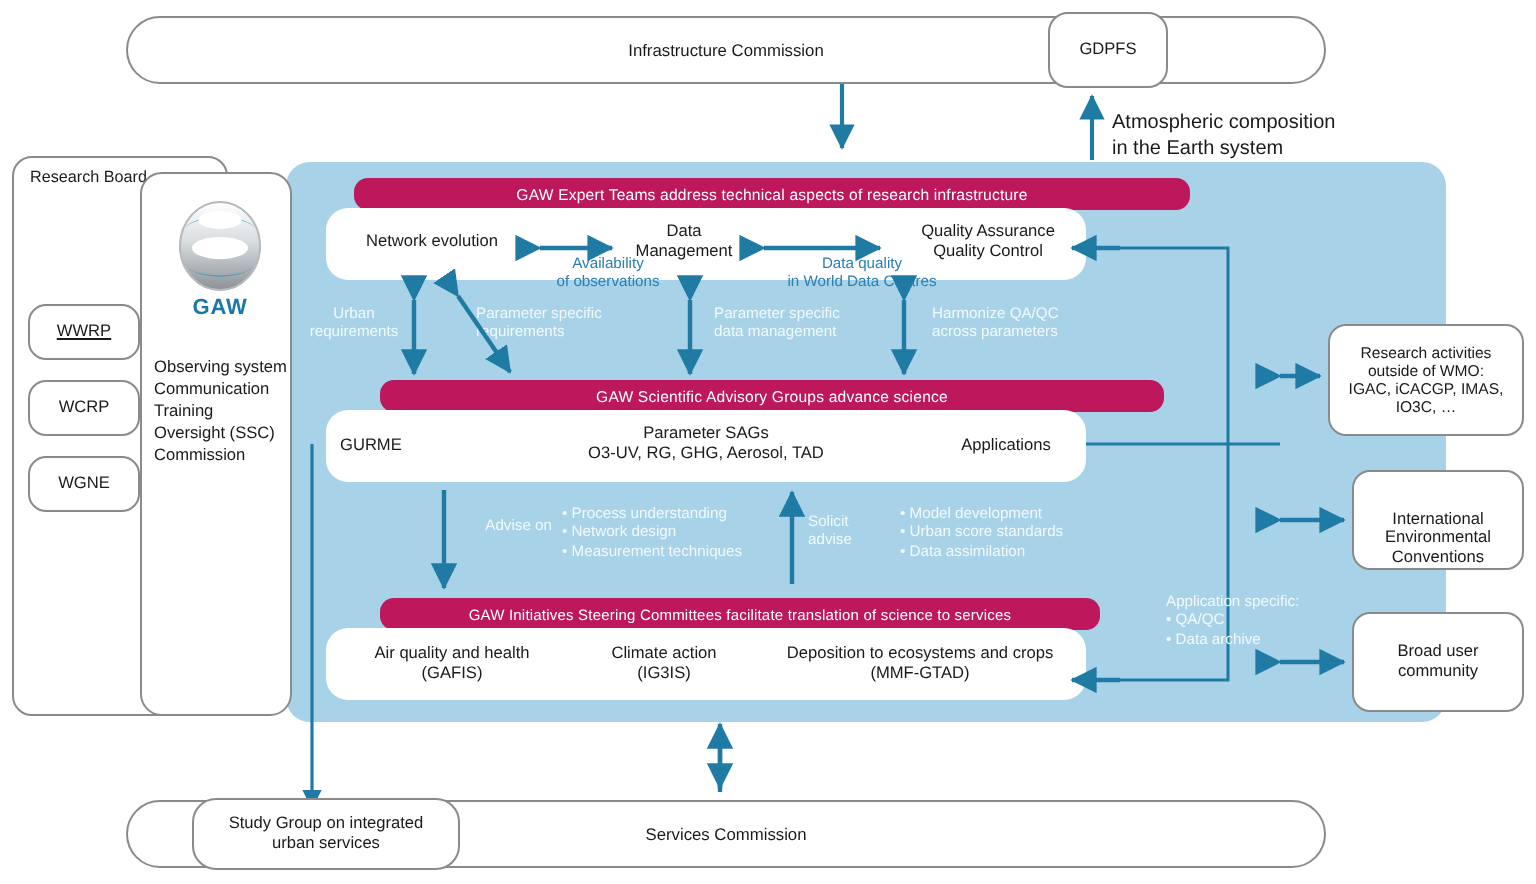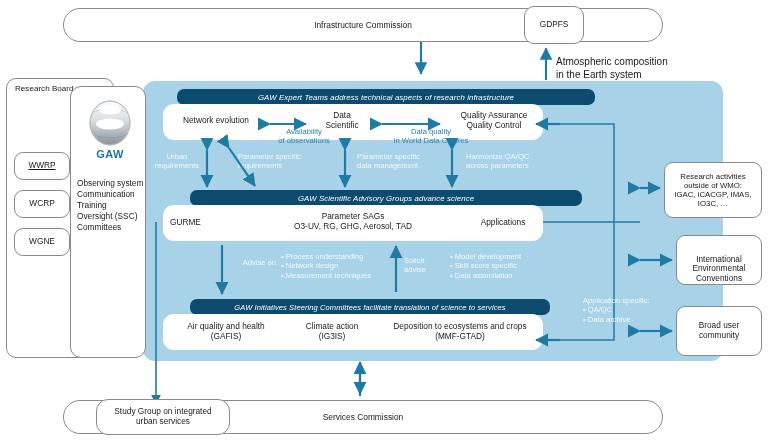--- a/index.html
+++ b/index.html
@@ -12,24 +12,24 @@
   .obox{position:absolute;box-sizing:border-box;background:#ffffff;
         border:1px solid #8a8a8a;border-radius:9px;
         display:flex;align-items:center;justify-content:center;
         text-align:center;line-height:1.18;font-size:8.3px;color:#1a1a1a;z-index:6;}
 
   
   #gaw-panel{position:absolute;left:143px;top:81px;width:580px;height:280px;
              background:#a8d2e8;border-radius:12px;z-index:2;}
 
   
-  .ribbon{position:absolute;box-sizing:border-box;background:#0c4a6e;
+  .ribbon{position:absolute;box-sizing:border-box;background:#be185d;
           border-radius:7px;color:#ffffff;font-size:7.8px;
           display:flex;align-items:center;justify-content:center;
-          text-align:center;letter-spacing:.1px;z-index:4;font-style:italic;}
+          text-align:center;letter-spacing:.1px;z-index:4;}
 
   
   .strip{position:absolute;box-sizing:border-box;background:#ffffff;
          border-radius:11px;z-index:5;}
 
   .cell{position:absolute;box-sizing:border-box;text-align:center;
         font-size:8.3px;line-height:1.2;color:#1a1a1a;z-index:6;}
 
   
   .cap{position:absolute;box-sizing:border-box;color:#2a7fb0;font-size:7.6px;
@@ -131,29 +131,29 @@
   <path d="M10,38 A18,8 0 0 0 42,38 A18,7 0 0 1 10,38 z" fill="#2e9bcb" opacity="0.9"></path>
   <ellipse cx="26" cy="27" rx="20" ry="22" fill="none" stroke="#b6bbbf" stroke-width="1"></ellipse>
 </svg>
 <div id="gaw-word">GAW</div>
 
 <div class="abs lsb" style="left:77px;top:178px;width:70px;z-index:7;">
   <div>Observing system</div>
   <div>Communication</div>
   <div>Training</div>
   <div>Oversight (SSC)</div>
-  <div>Committees</div>
+  <div>Commission</div>
 </div>
 
 <div class="ribbon" style="left:177px;top:89px;width:418px;height:16px;">GAW Expert Teams address technical aspects of research infrastructure</div>
 <div class="strip" style="left:163px;top:104px;width:380px;height:36px;"></div>
 <div class="cell" style="left:166px;top:116px;width:100px;">Network evolution</div>
 <div class="cell" style="left:310px;top:111px;width:64px;">
   <div>Data</div>
-  <div>Scientific</div>
+  <div>Management</div>
 </div>
 <div class="cell" style="left:446px;top:111px;width:96px;">
   <div>Quality Assurance</div>
   <div>Quality Control</div>
 </div>
 
 <div class="cap" style="left:266px;top:127px;width:76px;text-align:center;">
   <div>Availability</div>
   <div>of observations</div>
 </div>
@@ -194,21 +194,21 @@
   <div>• Network design</div>
   <div>• Measurement techniques</div>
 </div>
 
 <div class="cap w" style="left:404px;top:256px;width:40px;text-align:left;">
   <div>Solicit</div>
   <div>advise</div>
 </div>
 <div class="cap w" style="left:450px;top:252px;width:120px;">
   <div>• Model development</div>
-  <div>• Skill score specific</div>
+  <div>• Urban score standards</div>
   <div>• Data assimilation</div>
 </div>
 
 <div class="ribbon" style="left:190px;top:299px;width:360px;height:16px;font-size:7.5px;">GAW Initiatives Steering Committees facilitate translation of science to services</div>
 <div class="strip" style="left:163px;top:314px;width:380px;height:36px;"></div>
 <div class="cell" style="left:166px;top:322px;width:120px;">
   <div>Air quality and health</div>
   <div>(GAFIS)</div>
 </div>
 <div class="cell" style="left:289px;top:322px;width:86px;">

